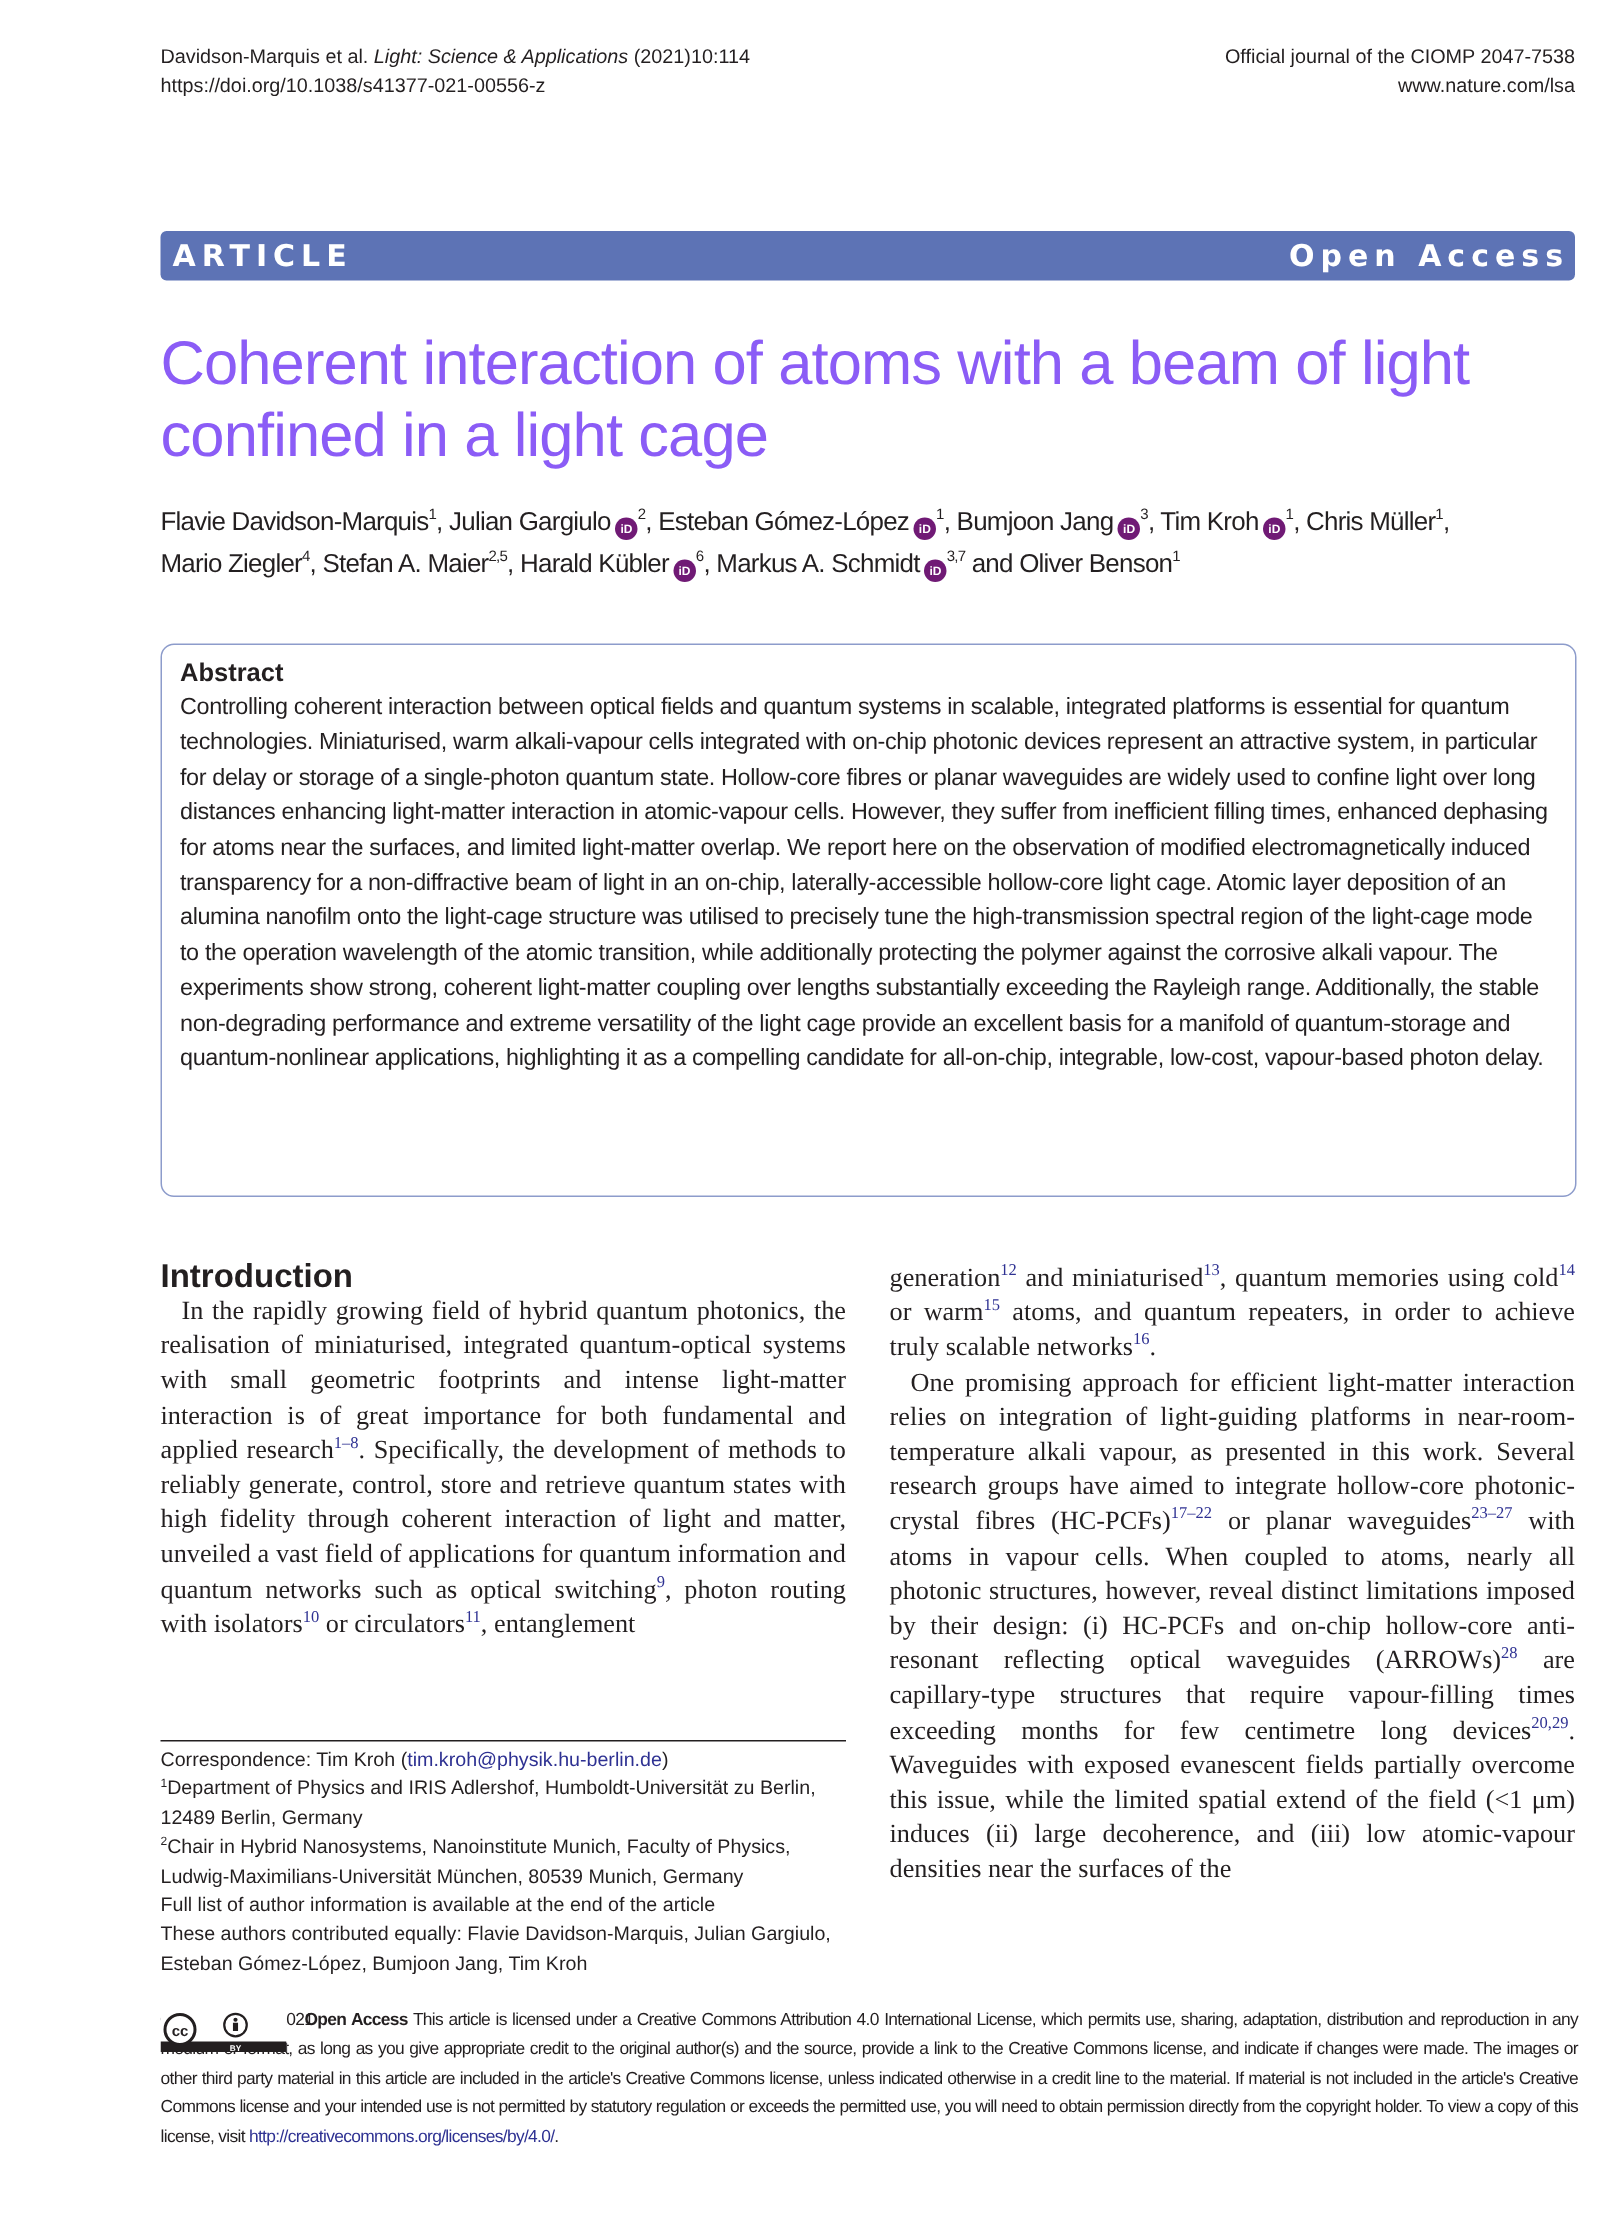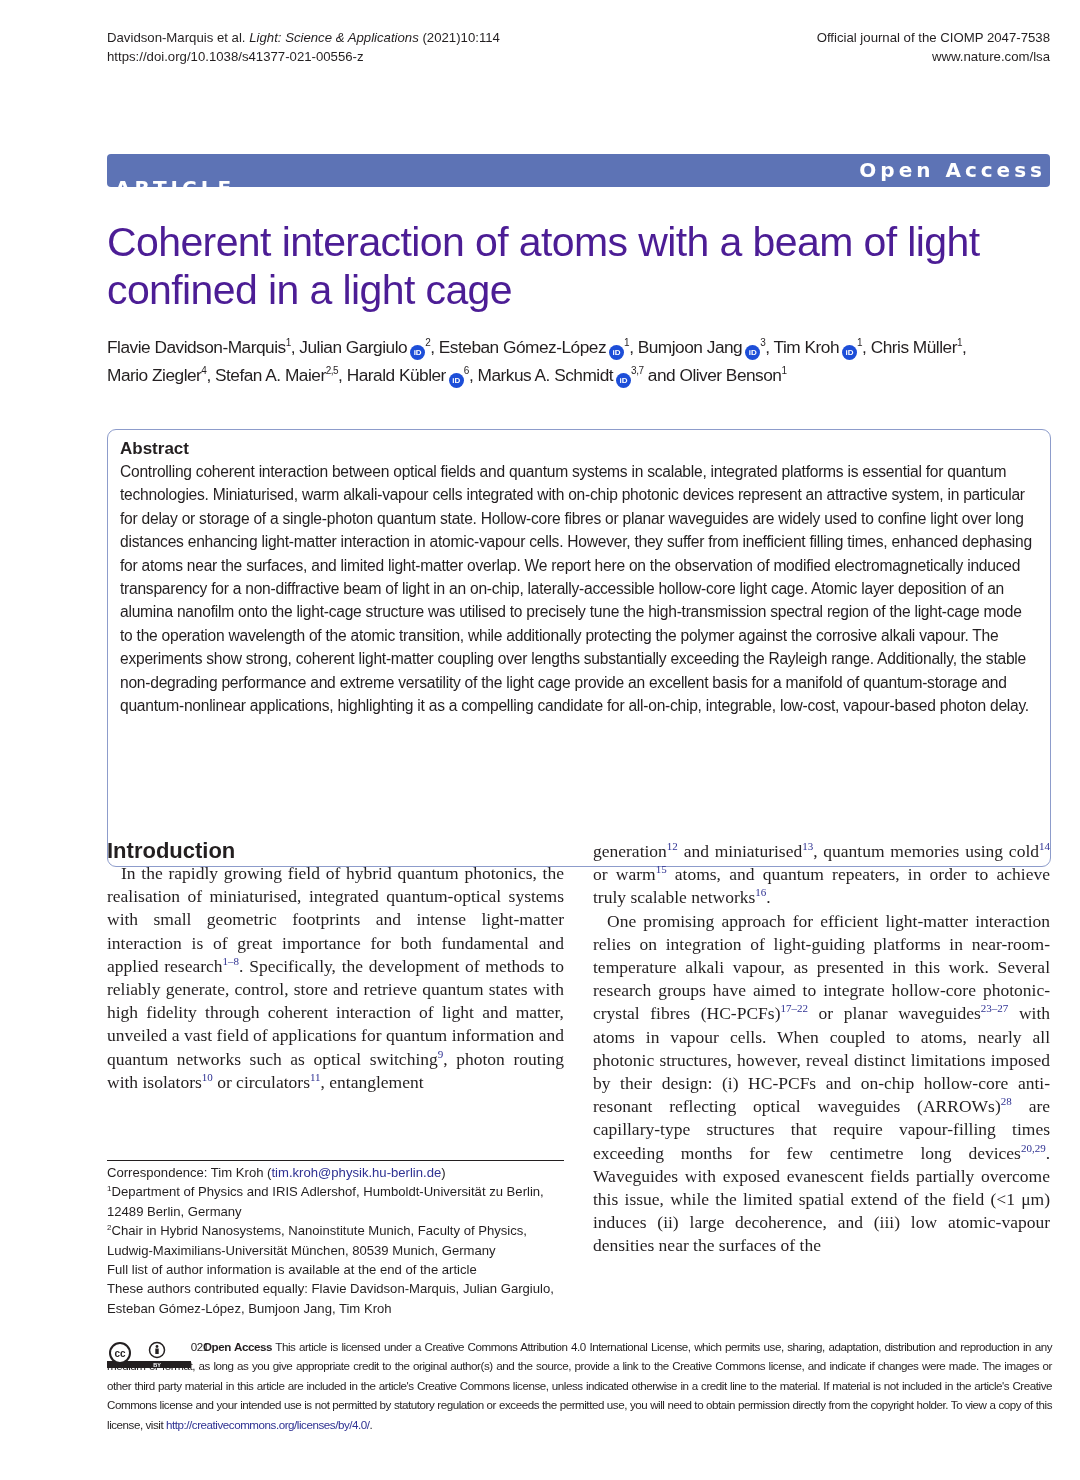--- a/index.html
+++ b/index.html
@@ -5,30 +5,30 @@
   * { box-sizing: border-box; margin: 0; padding: 0; }
   html, body { width: 1080px; height: 1480px; background: #ffffff; overflow: hidden; }
   body { position: relative; color: #231f20; font-family: "Liberation Sans", sans-serif; }
 
   .running-head { position: absolute; top: 28px; left: 107px; right: 30px; font-size: 13.2px; line-height: 19px; }
   .rh-left { position: absolute; left: 0; top: 0; }
   .rh-right { position: absolute; right: 0; top: 0; text-align: right; }
   .rh-left i { font-style: italic; }
 
   .banner { position: absolute; top: 154px; left: 107px; width: 943px; height: 33px; background: #5d73b5; border-radius: 4px; color: #fff; font-family: "DejaVu Sans", sans-serif; font-weight: bold; font-size: 20px; letter-spacing: 4px; }
-  .banner .left { position: absolute; left: 8px; top: 22px; text-align: right; }
+  .banner .left { position: absolute; left: 8px; top: 4px; text-align: right; }
   .banner .right { position: absolute; right: 4px; top: 4px; }
 
-  .title { position: absolute; top: 218px; left: 107px; width: 950px; font-size: 41px; line-height: 48px; font-weight: normal; color: #4c1d95; letter-spacing: -0.6px; }
+  .title { position: absolute; top: 218px; left: 107px; width: 950px; font-size: 41px; line-height: 48px; font-weight: normal; color: #8b5cf6; letter-spacing: -0.6px; }
 
   .authors { position: absolute; top: 333px; left: 107px; width: 950px; font-size: 17.3px; line-height: 28px; letter-spacing: -0.5px; }
   .authors sup { font-size: 10px; vertical-align: 7px; line-height: 0; }
-  .orcid { display: inline-block; width: 15px; height: 15px; border-radius: 50%; background: #1d4ed8; color: #fff; font-size: 8px; font-weight: bold; text-align: center; line-height: 15px; vertical-align: -2px; margin-left: 3px; letter-spacing: 0; }
+  .orcid { display: inline-block; width: 15px; height: 15px; border-radius: 50%; background: #701a75; color: #fff; font-size: 8px; font-weight: bold; text-align: center; line-height: 15px; vertical-align: -2px; margin-left: 3px; letter-spacing: 0; }
 
-  .abstract { position: absolute; top: 429px; left: 107px; width: 944px; height: 438px; border: 1.5px solid #8d9ccb; border-radius: 9px; padding: 8px 12px; }
+  .abstract { position: absolute; top: 429px; left: 107px; width: 944px; height: 369px; border: 1.5px solid #8d9ccb; border-radius: 9px; padding: 8px 12px; }
   .abstract h2 { font-size: 17px; font-weight: bold; line-height: 22px; }
   .abstract p { font-size: 15.6px; line-height: 23.4px; letter-spacing: -0.25px; }
 
   .col { position: absolute; font-family: "Liberation Serif", serif; font-size: 17.5px; line-height: 23.2px; text-align: justify; }
   .col-left { top: 840px; left: 107px; width: 457px; }
   .col-right { top: 840px; left: 593px; width: 457px; }
   .col h3 { font-family: "Liberation Sans", sans-serif; font-size: 22px; font-weight: bold; line-height: 22px; text-align: left; }
   .col p { text-indent: 14px; }
   .col p.noind { text-indent: 0; }
   .ref { color: #2e3192; font-size: 11px; vertical-align: 7px; line-height: 0; }

